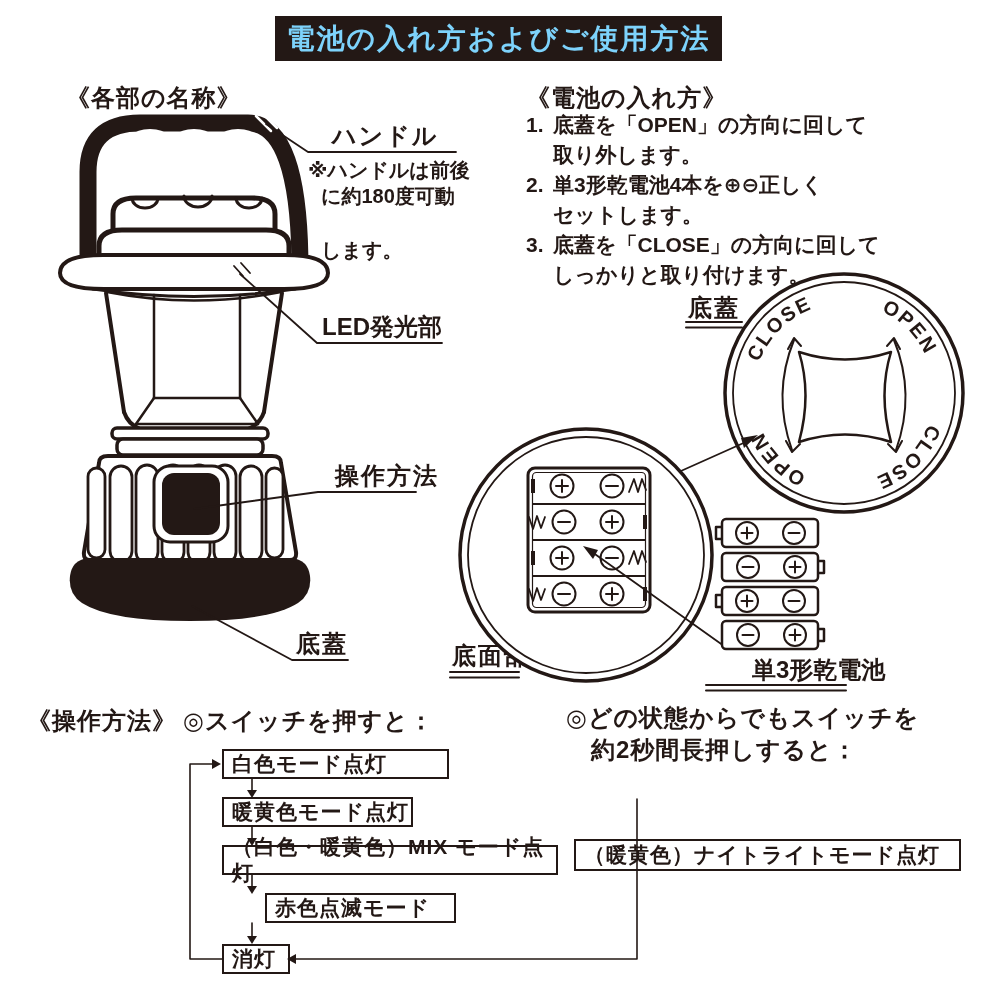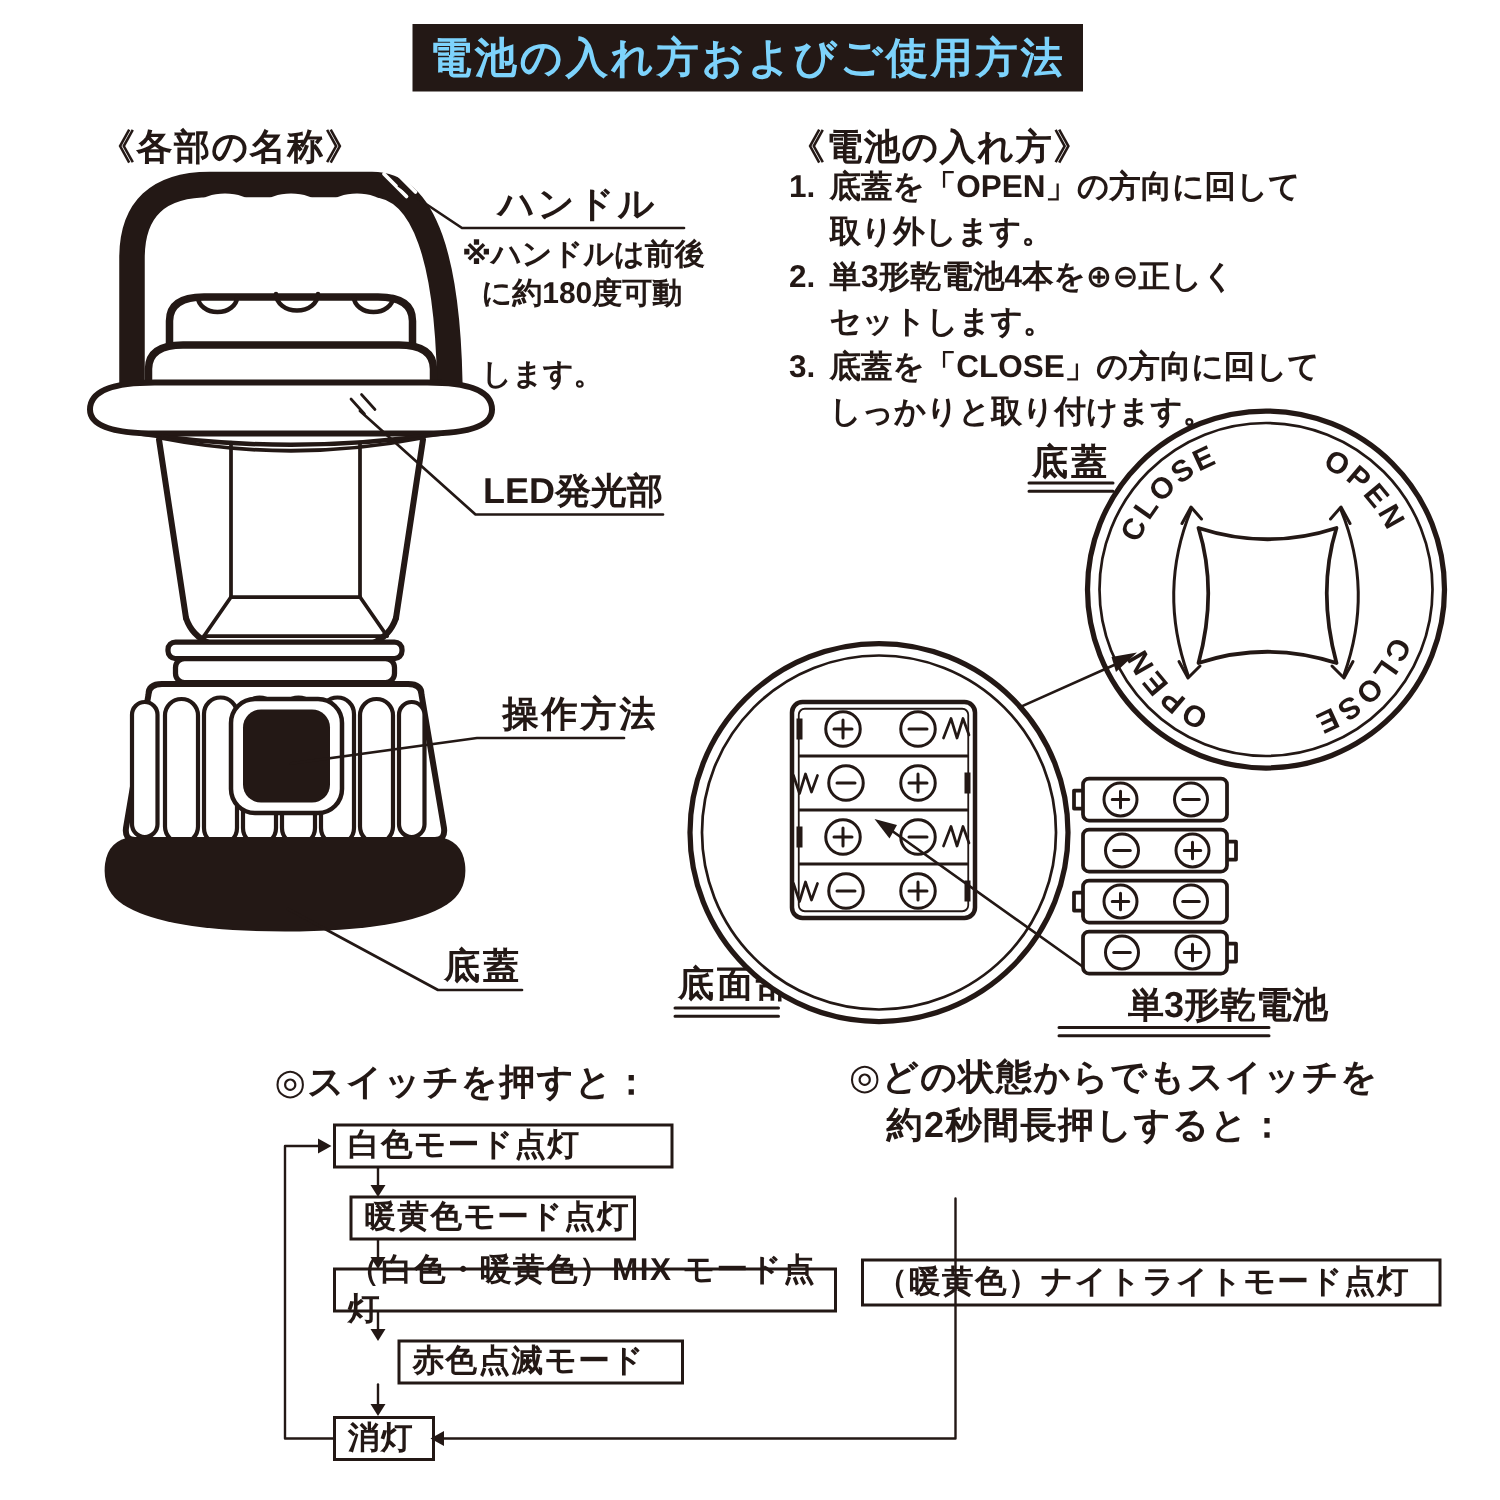--- a/index.html
+++ b/index.html
@@ -63,24 +63,25 @@
         <div>底蓋を「CLOSE」の方向に回して</div>
         <div>しっかりと取り付けます。</div>
       </div>
     </div>
   </div>
 
   <div class="abs lbl" style="left:688px;top:292px;">底蓋</div>
   <div class="abs lbl" style="left:452px;top:640px;">底面部</div>
   <div class="abs lbl" style="left:708px;top:654px;letter-spacing:0;margin-left:44px;">単3形乾電池</div>
 
+  <div class="abs h24" style="left:27px;top:705px;">《操作方法》</div>
   <div class="abs h24" style="left:183px;top:705px;">◎スイッチを押すと：</div>
 
   <div class="flow-box" style="left:222px;top:749px;width:215px;height:26px;text-align:center;">白色モード点灯</div>
-  <div class="flow-box" style="left:233px;top:797px;width:179px;height:26px;">暖黄色モード点灯</div>
+  <div class="flow-box" style="left:222px;top:797px;width:179px;height:26px;">暖黄色モード点灯</div>
   <div class="flow-box" style="left:222px;top:845px;width:324px;height:26px;">（白色・暖黄色）MIX モード点灯</div>
   <div class="flow-box" style="left:222px;top:893px;width:179px;height:26px;margin-left:43px;">赤色点滅モード</div>
   <div class="flow-box" style="left:222px;top:944px;width:56px;height:26px;">消灯</div>
 
   <div class="abs h24" style="left:566px;top:702px;">◎どの状態からでもスイッチを</div>
   <div class="abs h24" style="left:591px;top:734px;">約2秒間長押しすると：</div>
   <div class="flow-box" style="left:574px;top:800px;width:375px;height:28px;margin-top:39px;">（暖黄色）ナイトライトモード点灯</div>
 
   <svg width="1000" height="1000" viewBox="0 0 1000 1000">
     <g stroke="#231815" fill="none" stroke-linecap="round" stroke-linejoin="round">

